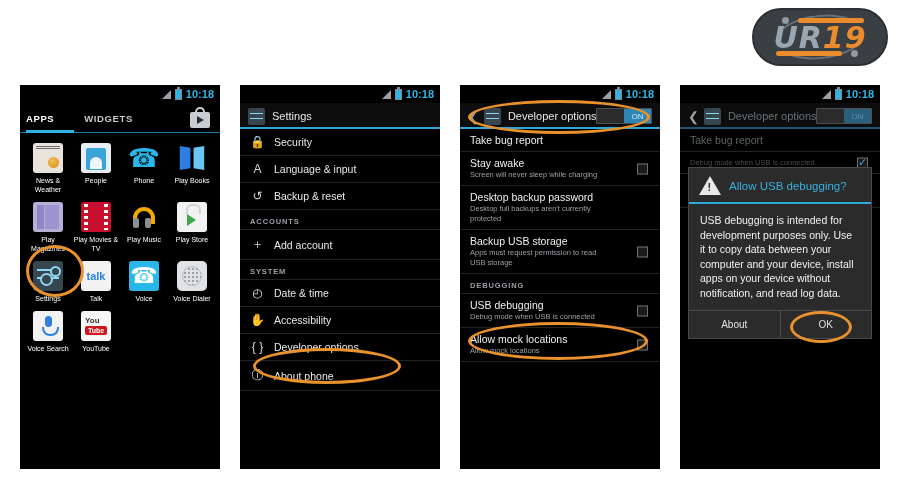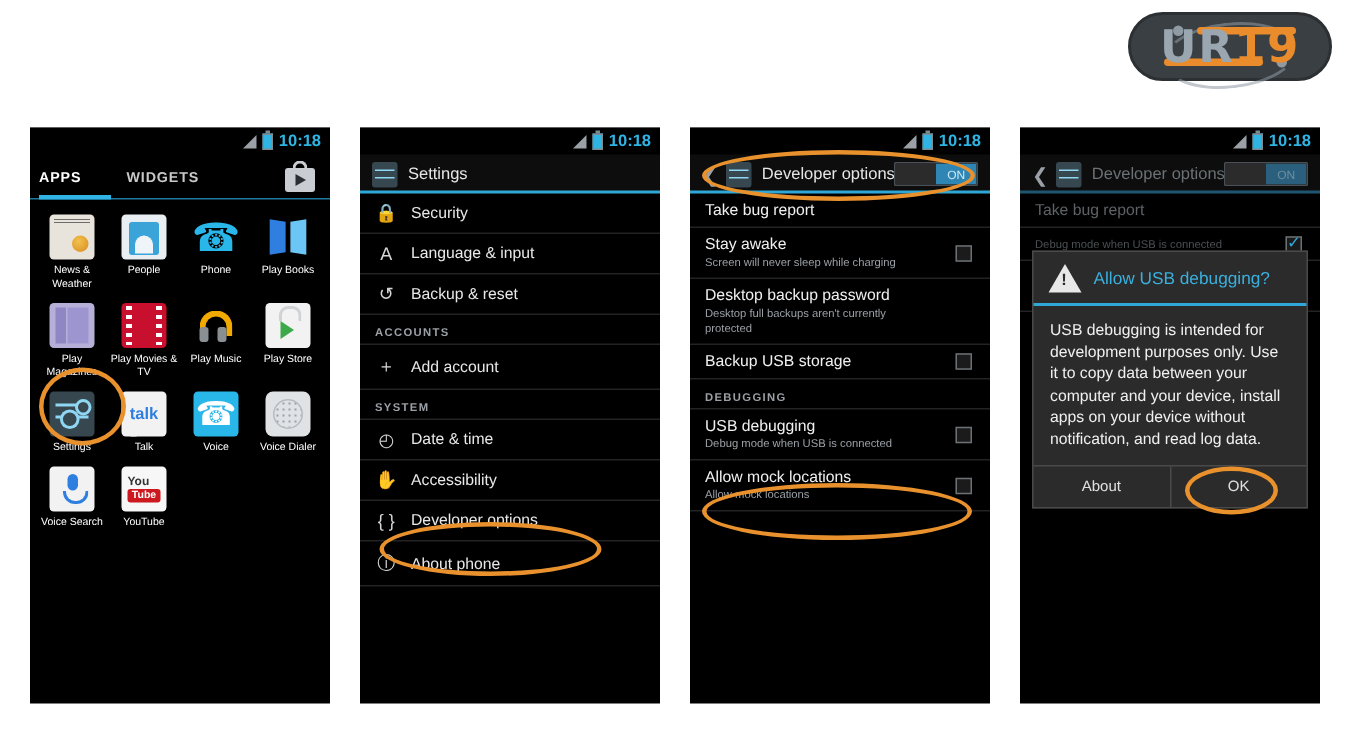--- a/index.html
+++ b/index.html
@@ -7,21 +7,21 @@
     width: 900px; height: 500px;
     background: #ffffff;
     font-family: "Liberation Sans", sans-serif;
     position: relative;
     overflow: hidden;
   }
 
   
   .logo-wrap {
     position: absolute; top: 8px; right: 12px;
-    width: 136px; height: 46px;
+    width: 136px; height: 58px; font-style: italic;
   }
   .logo-pill {
     position: absolute; inset: 0;
     background: #3a3f43;
     border-radius: 29px;
     border: 2px solid #2c3033;
   }
   .logo-bar {
     position: absolute; height: 5px; background: #ea8c2c; border-radius: 3px;
   }
@@ -557,20 +557,21 @@
         <div class="d-title">Stay awake</div>
         <div class="d-sum">Screen will never sleep while charging</div>
         <div class="d-check"></div>
       </div>
       <div class="d-row">
         <div class="d-title">Desktop backup password</div>
         <div class="d-sum">Desktop full backups aren't currently protected</div>
       </div>
       <div class="d-row">
         <div class="d-title">Backup USB storage</div>
+        <div class="d-sum">Apps must request permission to read USB storage</div>
         <div class="d-check"></div>
       </div>
       <div class="s-section">DEBUGGING</div>
       <div class="d-row">
         <div class="d-title">USB debugging</div>
         <div class="d-sum">Debug mode when USB is connected</div>
         <div class="d-check"></div>
       </div>
       <div class="d-row">
         <div class="d-title">Allow mock locations</div>

